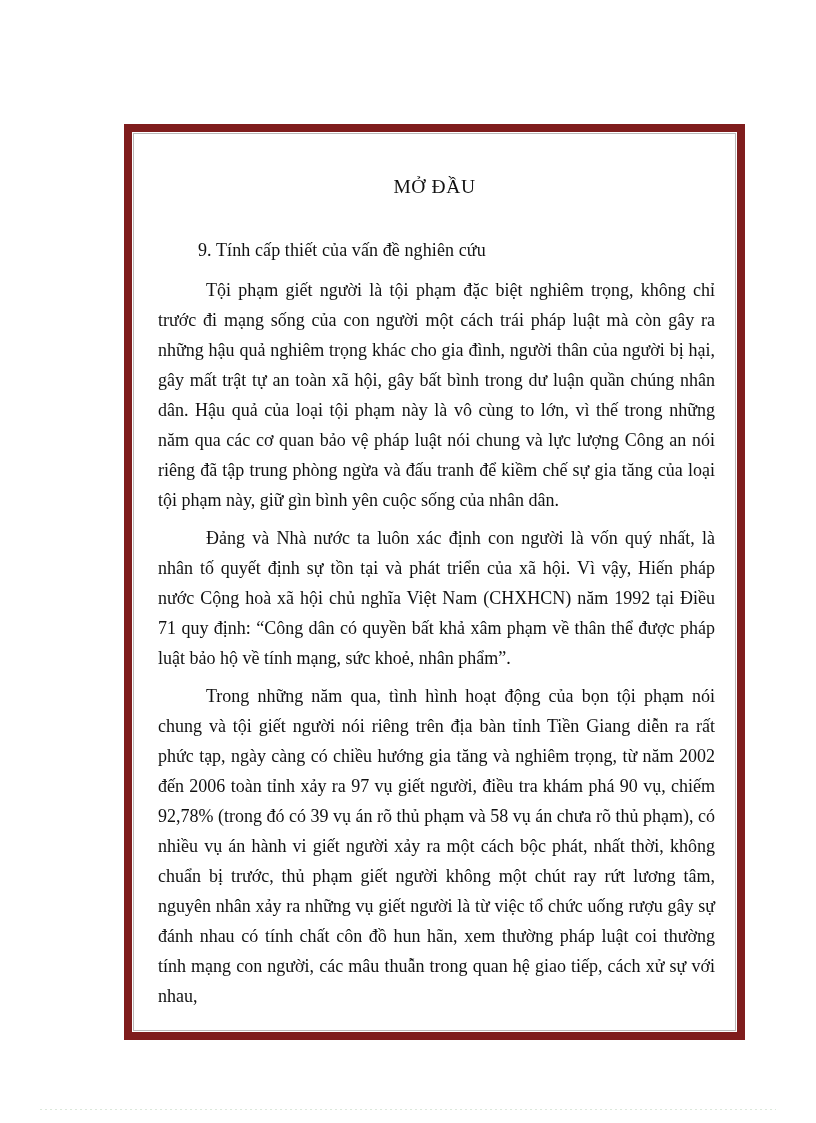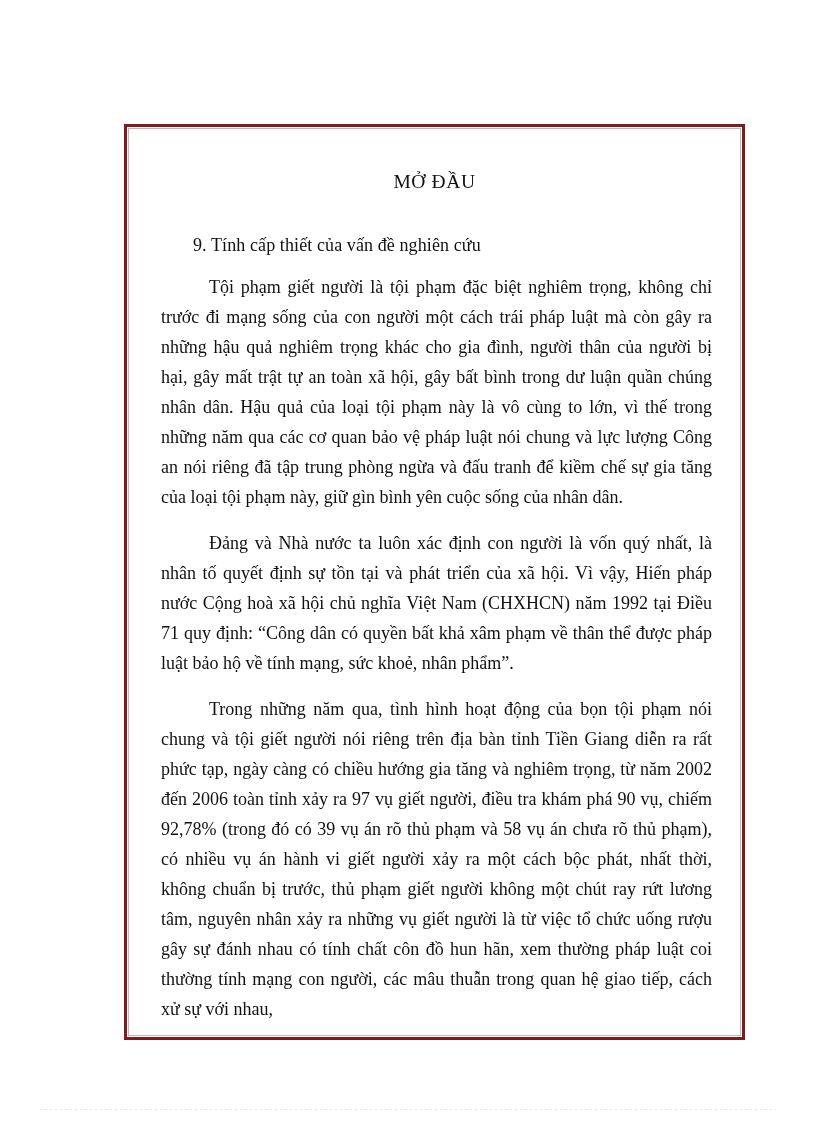--- a/index.html
+++ b/index.html
@@ -20,21 +20,21 @@
   }
 
   
   .page-frame {
     position: absolute;
     left: 124px;
     top: 124px;
     width: 621px;
     height: 916px;
     box-sizing: border-box;
-    border: 3px solid #7f1d1d;
+    border: 8px solid #7f1d1d;
     background: #ffffff;
   }
 
   .page-frame::after {
     
     content: "";
     position: absolute;
     left: 1px;
     top: 1px;
     right: 1px;
@@ -71,21 +71,21 @@
     font-weight: 400;
     letter-spacing: 0.1px;
   }
 
   .para {
     font-size: 18px;
     line-height: 30px;
     text-align: justify;
     text-justify: inter-word;
     text-indent: 48px;
-    margin: 16px;
+    margin: 8px;
     padding-right: 8px;
     hyphens: none;
   }
 
   .para + .para {
     margin-top: 0;
   }
 
   
   .scan-artifact {

